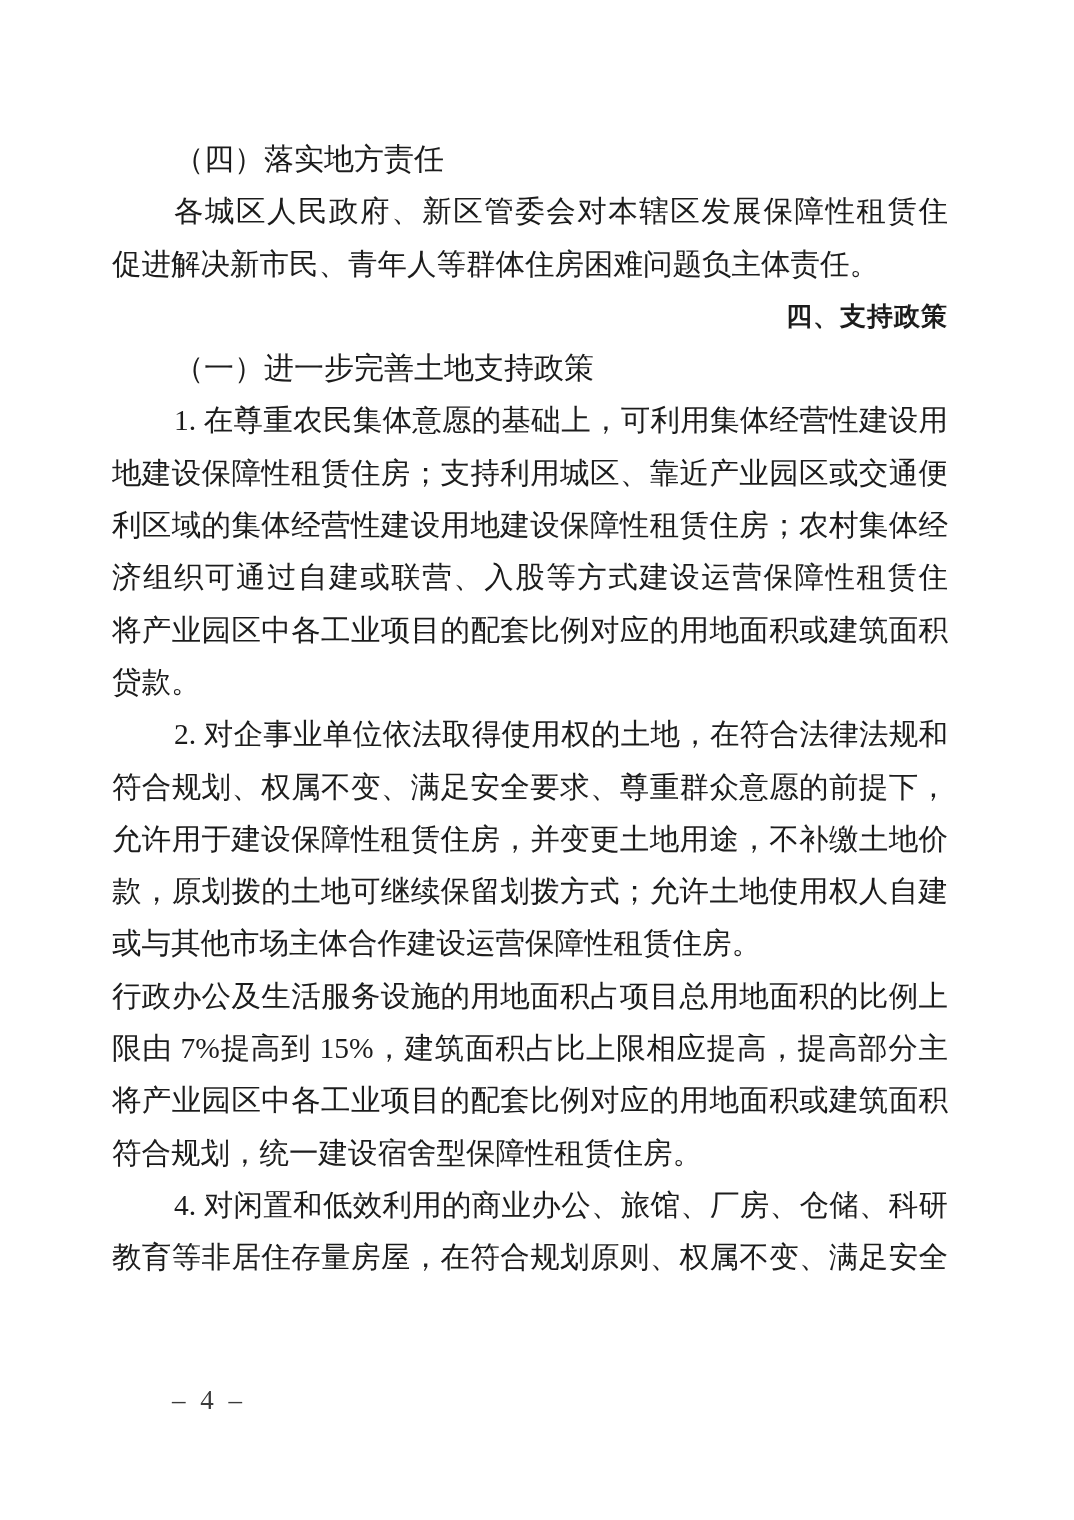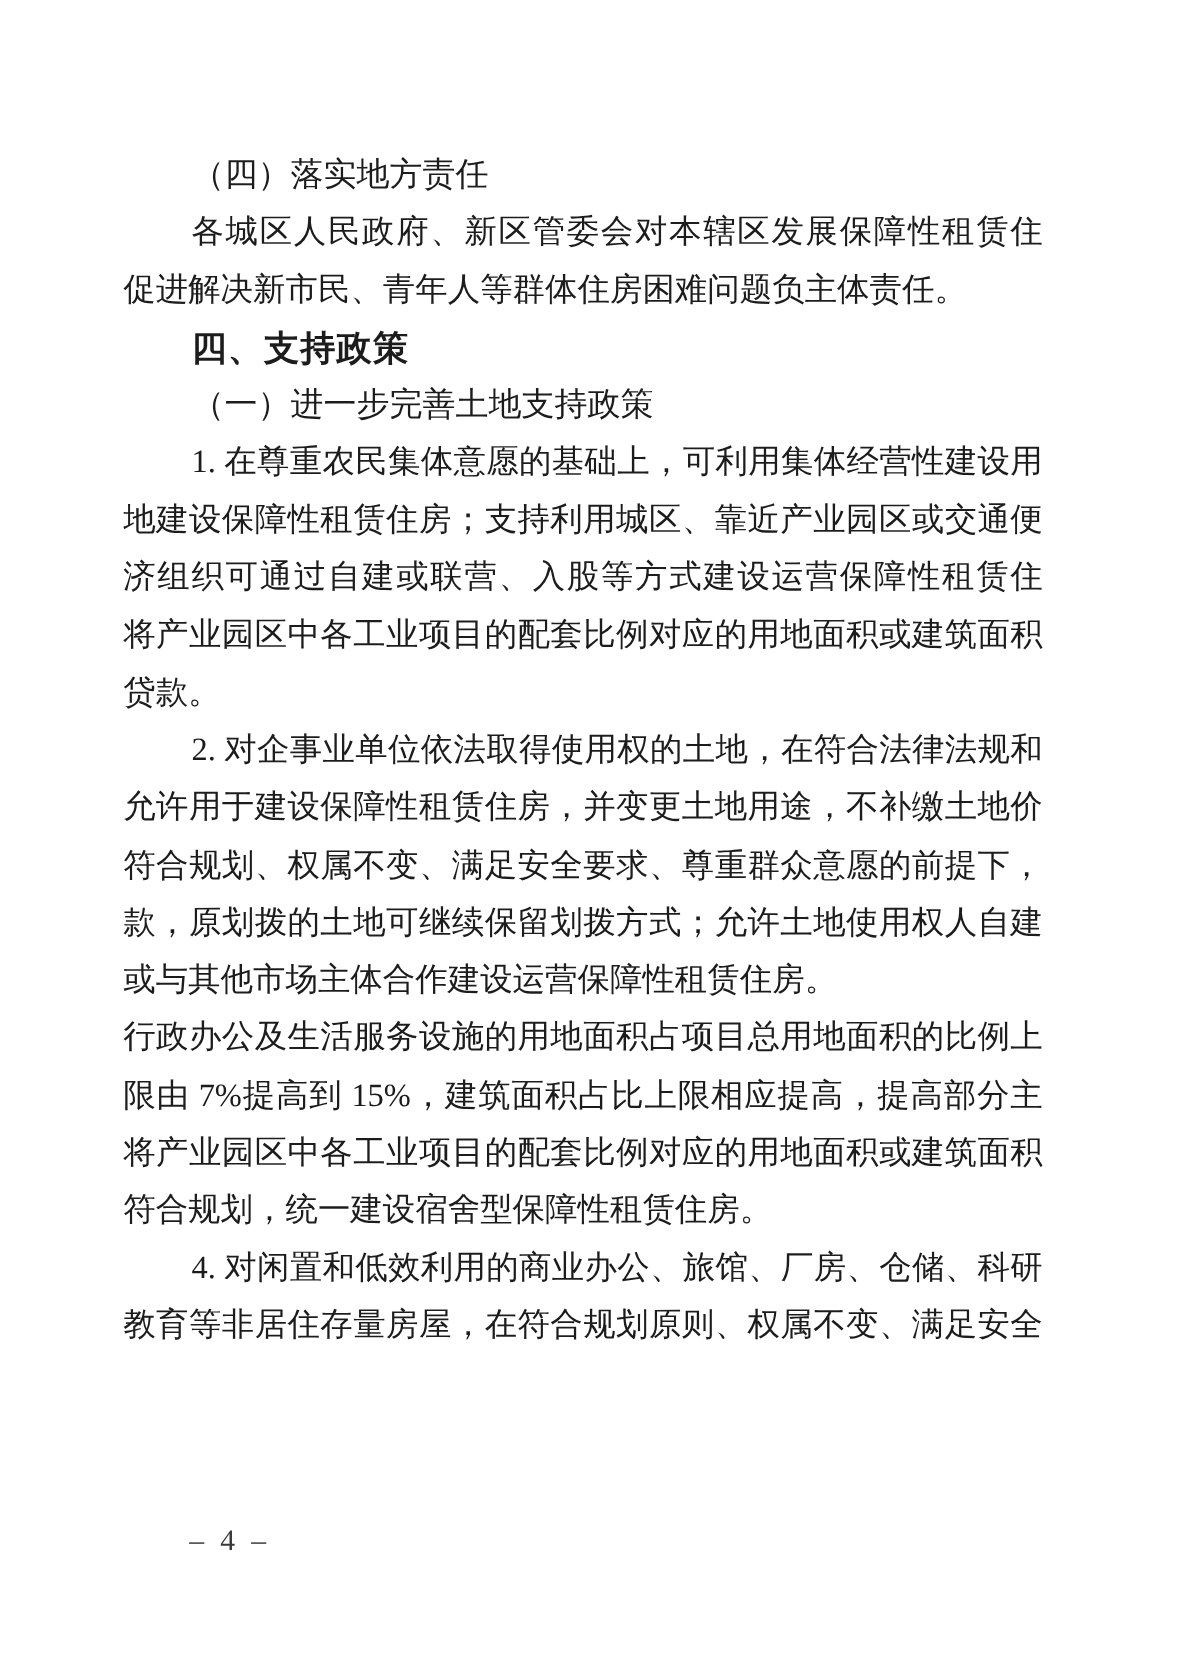--- a/index.html
+++ b/index.html
@@ -37,22 +37,23 @@
   }
   .line.indent {
     text-indent: 62px;
   }
   .line.kai {
     font-size: 30px;
   }
   .line.hei {
     font-family: "Liberation Sans", "DejaVu Sans", sans-serif;
     font-weight: 700;
-    font-size: 32px;
+    font-size: 26px;
     letter-spacing: 1px;
+    text-align: right;
   }
   .footer {
     position: absolute;
     left: 172px;
     top: 1385px;
     font-size: 27px;
     line-height: 30px;
     color: #3a3a3a;
     letter-spacing: 4px;
     font-family: "Liberation Serif", "DejaVu Serif", serif;
@@ -63,26 +64,27 @@
 
 <div class="page">
   <div class="content" id="doc-body">
       <div class="line kai indent">（四）落实地方责任</div>
       <div class="line body indent fill">各城区人民政府、新区管委会对本辖区发展保障性租赁住房，</div>
       <div class="line body">促进解决新市民、青年人等群体住房困难问题负主体责任。</div>
       <div class="line hei indent">四、支持政策</div>
       <div class="line kai indent">（一）进一步完善土地支持政策</div>
       <div class="line body indent fill">1. 在尊重农民集体意愿的基础上，可利用集体经营性建设用</div>
       <div class="line body fill">地建设保障性租赁住房；支持利用城区、靠近产业园区或交通便</div>
+      <div class="line body fill">利区域的集体经营性建设用地建设保障性租赁住房；农村集体经</div>
       <div class="line body fill">济组织可通过自建或联营、入股等方式建设运营保障性租赁住房；</div>
       <div class="line body fill">将产业园区中各工业项目的配套比例对应的用地面积或建筑面积</div>
       <div class="line body">贷款。</div>
       <div class="line body indent fill">2. 对企事业单位依法取得使用权的土地，在符合法律法规和</div>
+      <div class="line body fill">符合规划、权属不变、满足安全要求、尊重群众意愿的前提下，</div>
       <div class="line body fill">允许用于建设保障性租赁住房，并变更土地用途，不补缴土地价</div>
-      <div class="line body fill">符合规划、权属不变、满足安全要求、尊重群众意愿的前提下，</div>
       <div class="line body fill">款，原划拨的土地可继续保留划拨方式；允许土地使用权人自建</div>
       <div class="line body">或与其他市场主体合作建设运营保障性租赁住房。</div>
       <div class="line body fill">行政办公及生活服务设施的用地面积占项目总用地面积的比例上</div>
       <div class="line body fill">限由 7%提高到 15%，建筑面积占比上限相应提高，提高部分主要</div>
       <div class="line body fill">将产业园区中各工业项目的配套比例对应的用地面积或建筑面积</div>
       <div class="line body">符合规划，统一建设宿舍型保障性租赁住房。</div>
       <div class="line body indent fill">4. 对闲置和低效利用的商业办公、旅馆、厂房、仓储、科研</div>
       <div class="line body fill">教育等非居住存量房屋，在符合规划原则、权属不变、满足安全</div>
     </div>
   <div class="footer">– 4 –</div>

